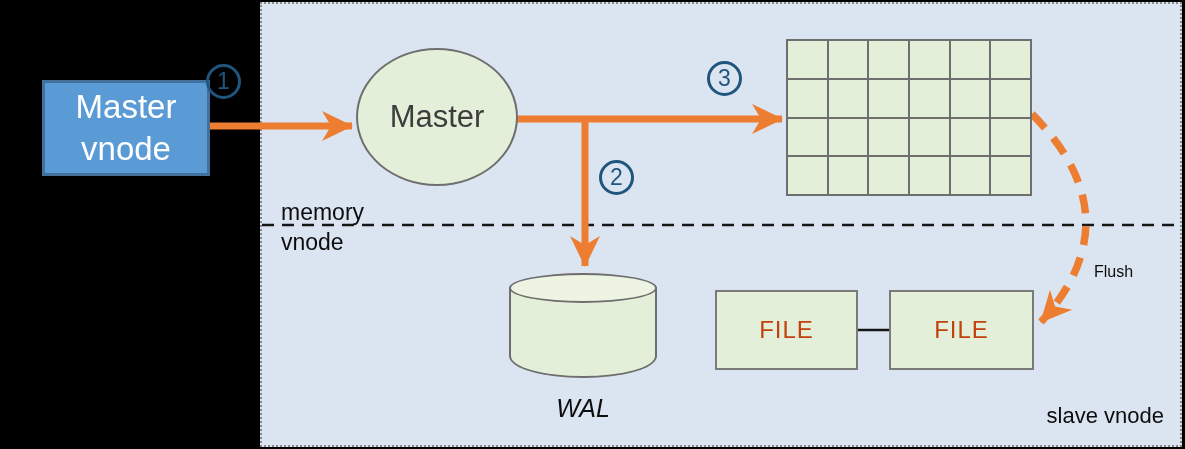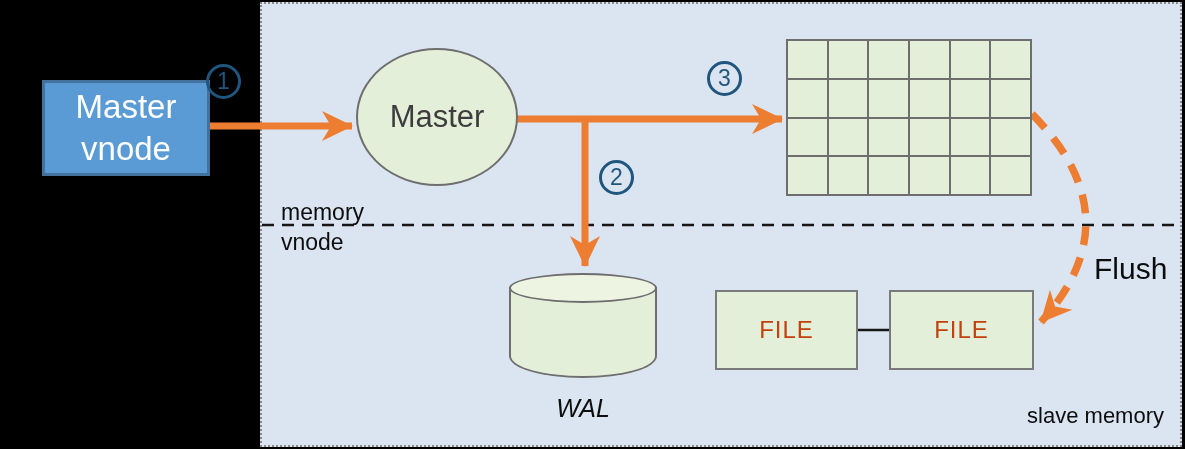--- a/index.html
+++ b/index.html
@@ -78,21 +78,21 @@
     background:transparent;
   }
   .badge-1{left:206px;top:64px;}
   .badge-2{left:599px;top:160px;}
   .badge-3{left:707px;top:61px;}
 
   .txt{color:#0d0d0d;}
   .lbl-memory{left:281px;top:199px;font-size:23px;}
   .lbl-disk{left:281px;top:229px;font-size:23px;}
   .lbl-wal{left:509px;top:394px;width:148px;text-align:center;font-size:25px;font-style:italic;}
-  .lbl-flush{left:1094px;top:252px;font-size:30px;text-align:right;}
+  .lbl-flush{left:1094px;top:263px;font-size:16px;text-align:right;}
   .lbl-slave{left:1018px;top:403px;width:146px;text-align:right;font-size:22px;}
 </style>
 </head>
 <body>
 
 <div class="stage">
 
   <div class="abs panel"></div>
 
   <svg class="abs overlay" width="1185" height="449" viewBox="0 0 1185 449">
@@ -148,15 +148,15 @@
   <div class="abs cyl-body"></div>
   <div class="abs cyl-top"></div>
 
   <div class="abs file-box file-left">FILE</div>
   <div class="abs file-box file-right">FILE</div>
 
   <div class="abs txt lbl-memory">memory</div>
   <div class="abs txt lbl-disk">vnode</div>
   <div class="abs txt lbl-wal">WAL</div>
   <div class="abs txt lbl-flush">Flush</div>
-  <div class="abs txt lbl-slave">slave memory</div>
+  <div class="abs txt lbl-slave">slave vnode</div>
 
 </div>
 
 </body></html>

